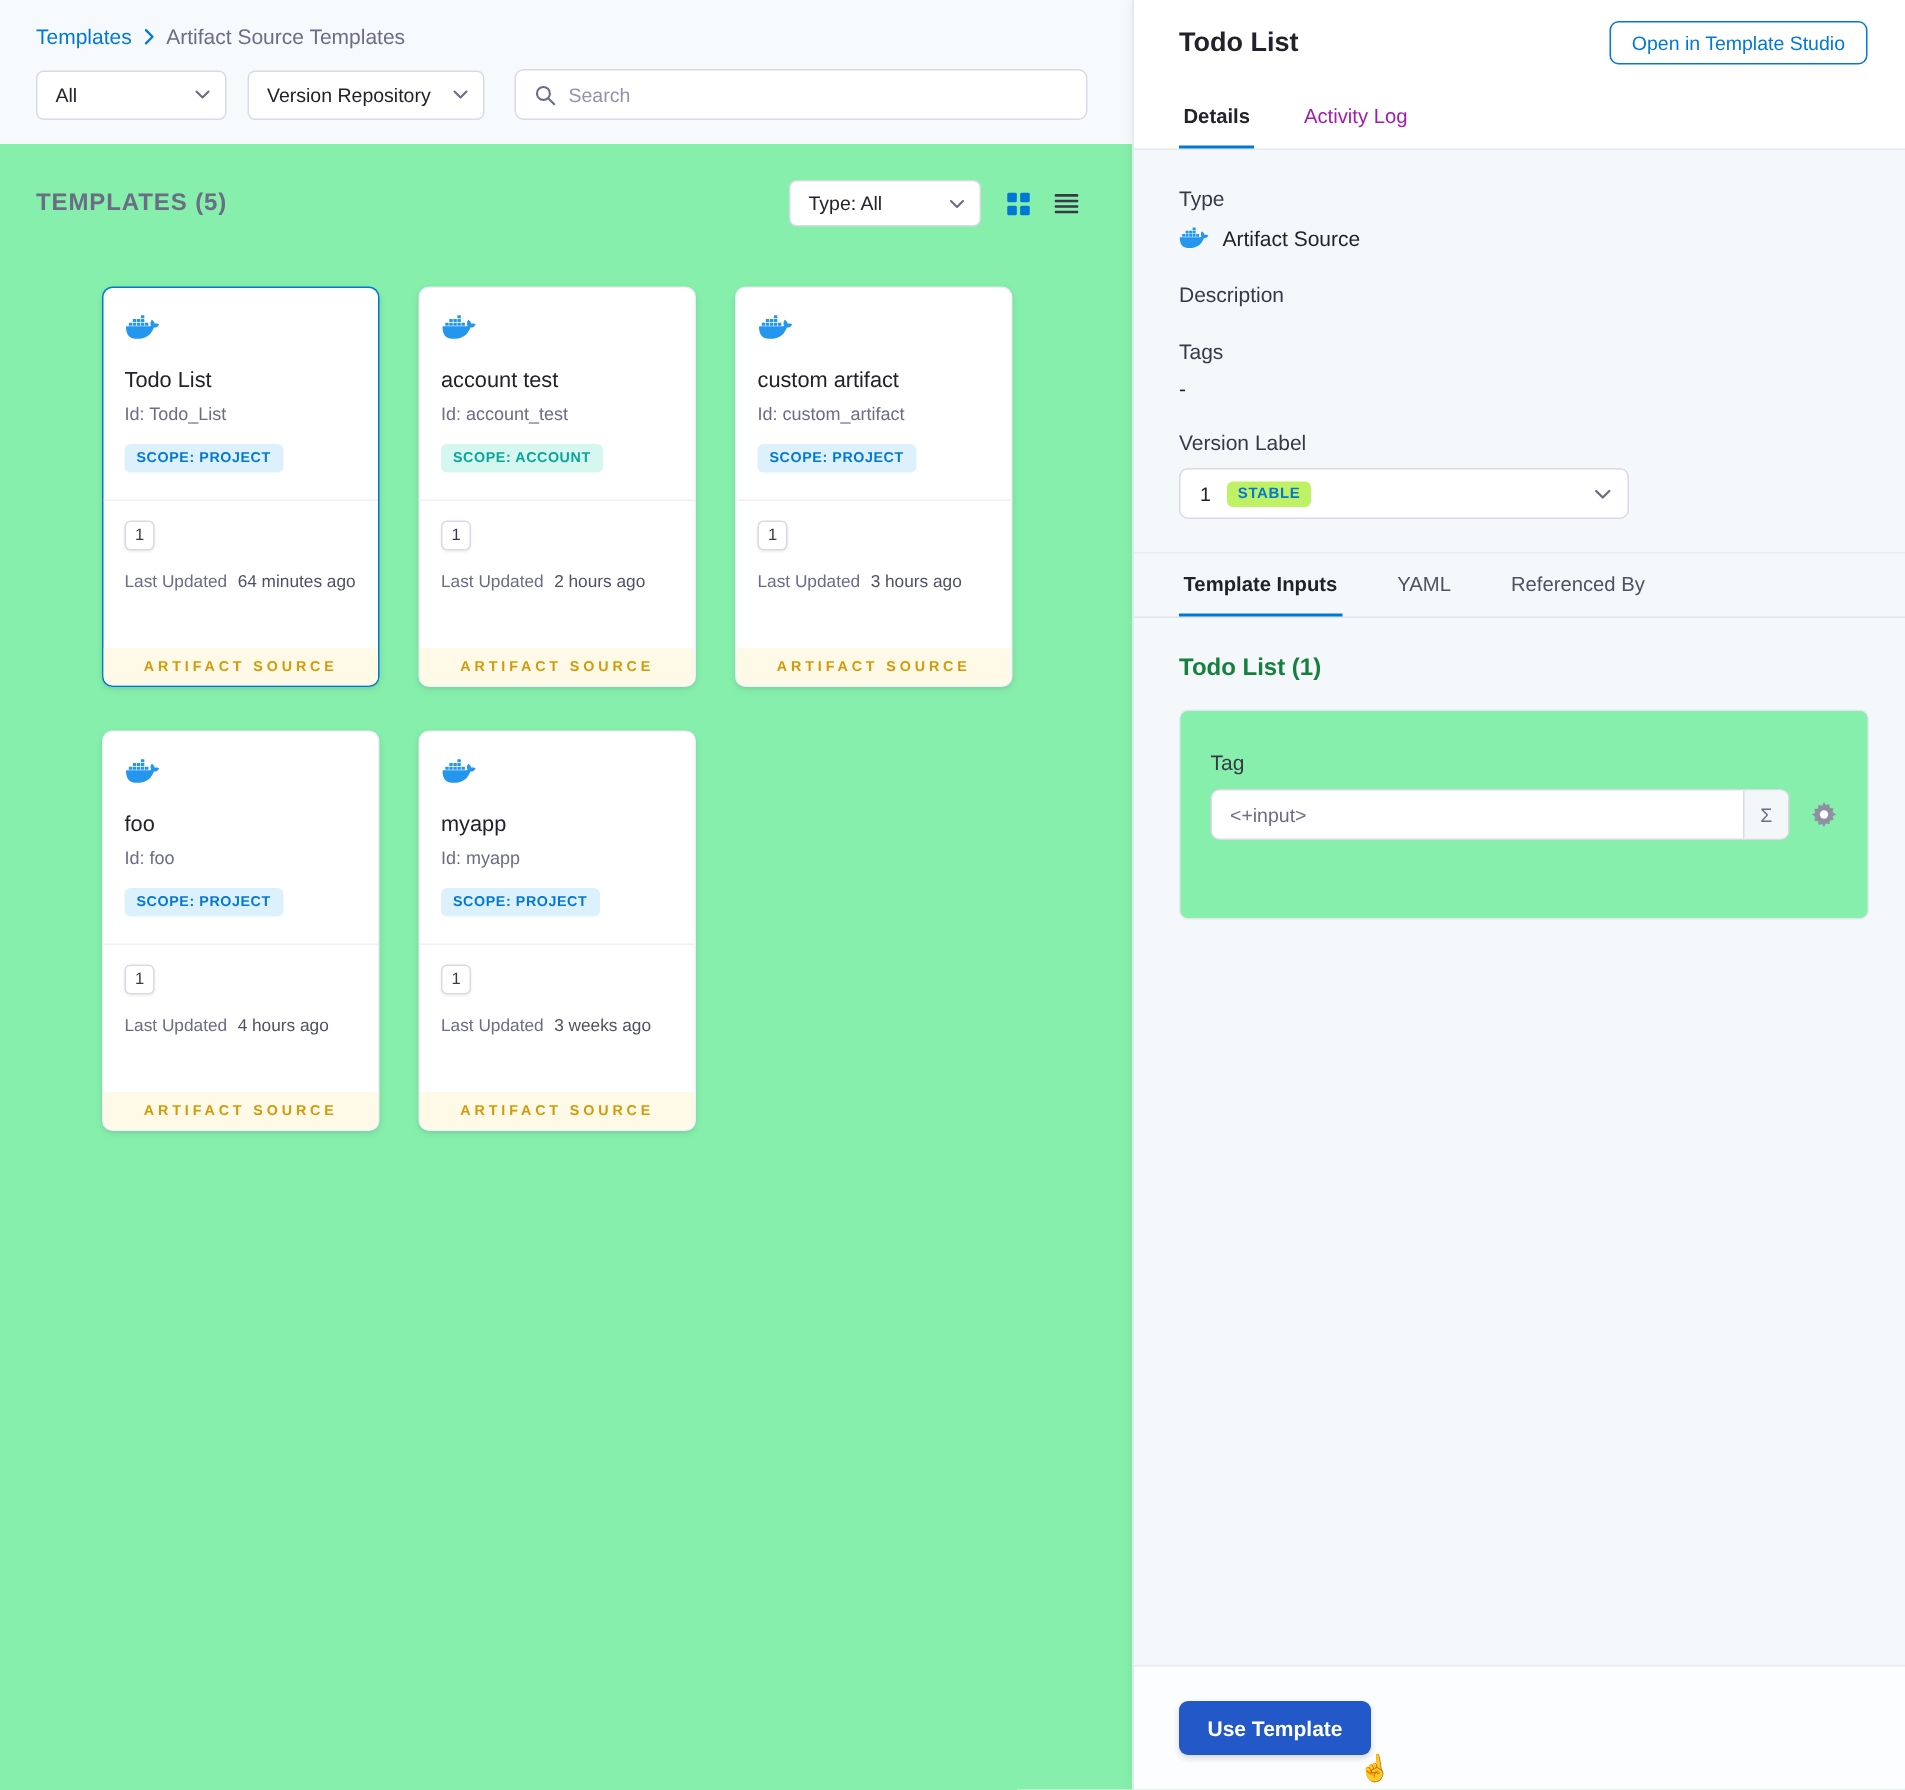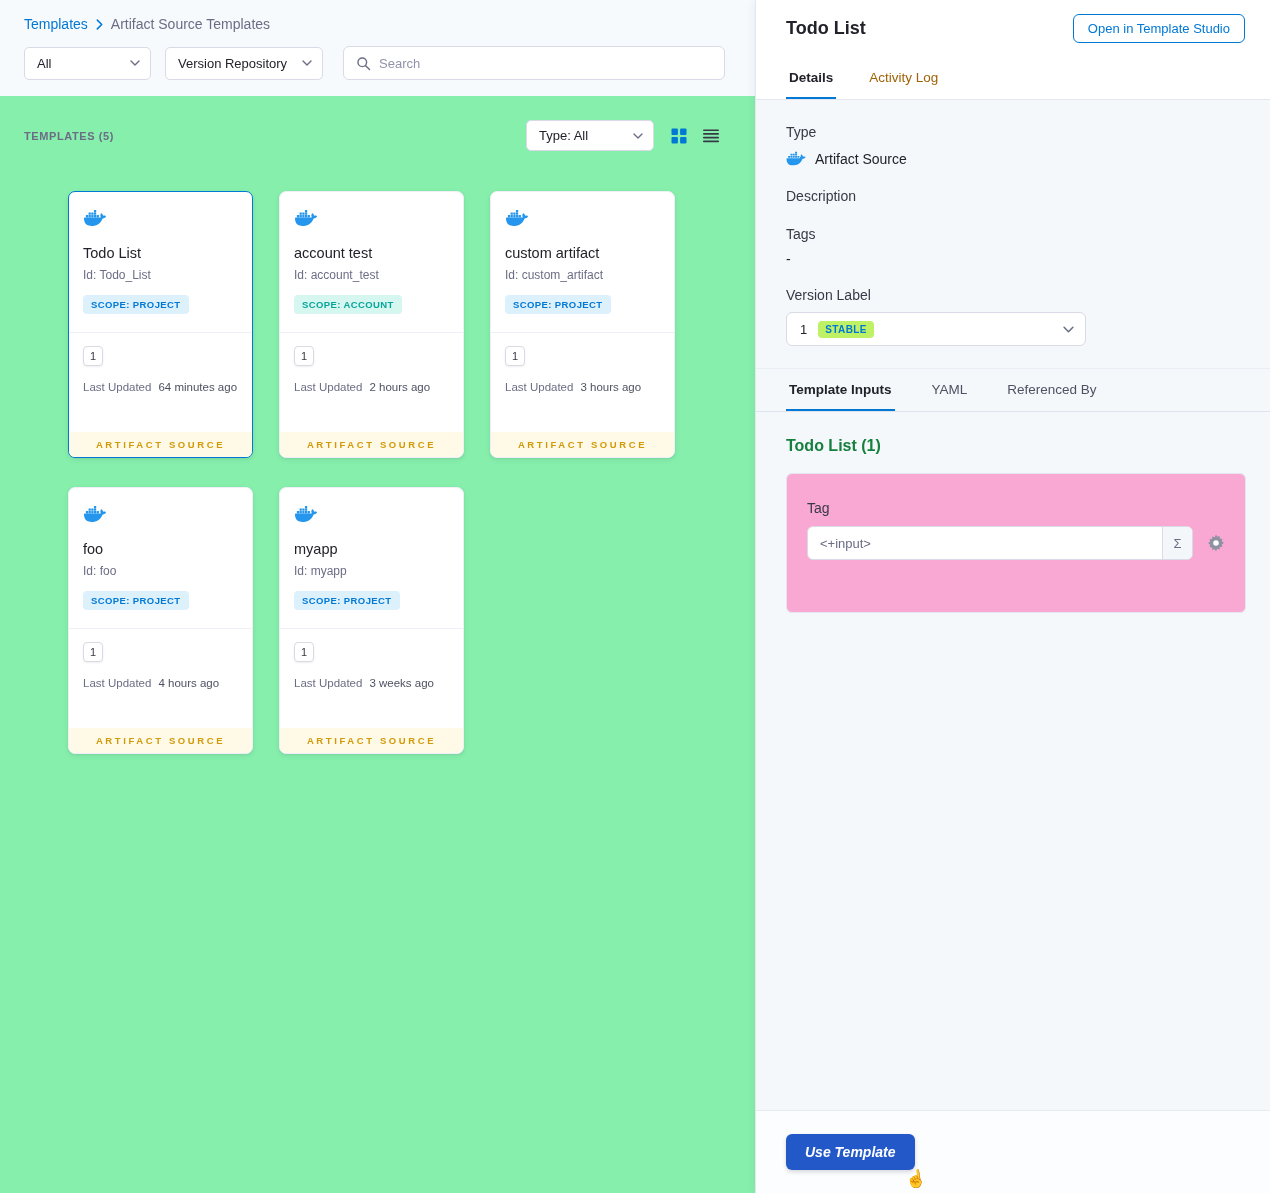--- a/index.html
+++ b/index.html
@@ -33,21 +33,21 @@
     margin-left:6px;
   }
   .search-box .s-icon { color:#6b6d85; display:flex; }
   .search-box input {
     border:none; outline:none; flex:1; font-size:13px; color:#22222a;
     font-family:"Liberation Sans",sans-serif; background:transparent;
   }
   .search-box input::placeholder { color:#9293ab; }
 
   .list-header { display:flex; justify-content:space-between; align-items:center; padding:24px 36px 0 24px; }
-  .count { font-size:11px; font-weight:bold; letter-spacing:.6px; color:#6b6d85; }
+  .count { font-size:16px; font-weight:bold; letter-spacing:.6px; color:#6b6d85; }
   .lh-right { display:flex; align-items:center; gap:17px; }
   .type-select { width:128px; height:31px; border-radius:5px; }
   .view-toggle { display:flex; align-items:center; gap:16px; }
   .vt-grid { color:#0278d5; display:flex; cursor:pointer; }
   .vt-list { color:#383946; display:flex; cursor:pointer; }
 
   .cards-grid {
     display:grid; grid-template-columns:repeat(3,185px);
     column-gap:26px; row-gap:29px; margin:40px 0 0 68px;
   }
@@ -94,21 +94,21 @@
   }
   .panel-title { font-size:18px; font-weight:bold; color:#22222a; }
   .open-studio-btn {
     border:1px solid #0278d5; color:#0278d5; background:#fff; border-radius:6px;
     font-size:13px; padding:6px 14px; cursor:pointer; font-family:"Liberation Sans",sans-serif;
   }
   .panel-tabs {
     background:#fff; border-bottom:1px solid #e4e7f0; display:flex; gap:30px;
     padding:0 30px; height:44px; align-items:flex-end; flex:none;
   }
-  .ptab { font-size:13.5px; color:#a16207; padding:0 3px 12px; cursor:pointer; border-bottom:2px solid transparent; }
+  .ptab { font-size:13.5px; color:#a21caf; padding:0 3px 12px; cursor:pointer; border-bottom:2px solid transparent; }
   .ptab.active { color:#22222a; font-weight:bold; border-bottom-color:#0278d5; }
 
   .details-body { padding:24px 25px 0 30px; }
   .field-label { font-size:14px; color:#383946; }
   .type-row { display:flex; align-items:center; gap:9px; margin-top:9px; font-size:14px; color:#22222a; }
   .mt20 { margin-top:20px; }
   .mt22 { margin-top:22px; }
   .field-value { margin-top:9px; font-size:14px; color:#22222a; }
   .version-select {
     margin-top:9px; width:300px; height:34px; background:#fff; border:1px solid #d9dae5;
@@ -124,21 +124,21 @@
   .inner-tabs {
     margin-top:22px; display:flex; gap:34px; padding:0 30px; height:44px;
     align-items:flex-end; border-top:1px solid #e9edf4; border-bottom:1px solid #dfe3ee; flex:none;
   }
   .itab { font-size:13.5px; color:#4f5162; padding:0 3px 12px; cursor:pointer; border-bottom:2px solid transparent; }
   .itab.active { color:#22222a; font-weight:bold; border-bottom-color:#0278d5; }
 
   .inputs-section { padding:25px 25px 0 30px; }
   .inputs-title { font-size:16px; font-weight:bold; color:#15803d; }
   .input-card {
-    margin-top:18px; width:460px; height:140px; background:#f9a8d4;
+    margin-top:18px; width:460px; height:140px; background:#86efac;
     border:1px solid #e4e7f0; border-radius:6px; padding:26px 20px;
   }
   .tag-label { font-size:14px; color:#383946; }
   .tag-row { display:flex; align-items:center; margin-top:10px; }
   .tag-input-wrap {
     display:flex; width:400px; height:34px; border:1px solid #d9dae5; border-radius:6px;
     background:#fff; overflow:hidden;
   }
   .tag-input-wrap input {
     flex:1; border:none; outline:none; padding:0 12px; font-size:13px; color:#6b6d85;
@@ -151,21 +151,21 @@
   .gear-btn { margin-left:14px; color:#8f90a2; display:flex; cursor:pointer; }
 
   .panel-footer {
     position:absolute; left:0; right:0; bottom:0; height:83px;
     background:#fcfdfe; border-top:1px solid #e6eaf1;
     display:flex; align-items:center; padding:0 30px;
   }
   .use-template-btn {
     background:#2358c8; color:#fff; border:none; border-radius:6px;
     font-size:14px; font-weight:bold; padding:10px 19px; cursor:pointer;
-    font-family:"Liberation Sans",sans-serif; box-shadow:0 2px 4px rgba(40,41,61,.18);font-style:italic;
+    font-family:"Liberation Sans",sans-serif; box-shadow:0 2px 4px rgba(40,41,61,.18);
   }
   .cursor-glyph {
     position:absolute; left:150px; top:58px; font-size:17px; color:#2b2b2b;
     transform:rotate(-8deg); pointer-events:none;
   }
   .hidden-defs { position:absolute; width:0; height:0; overflow:hidden; }
 </style>
 </head>
 <body>
 

